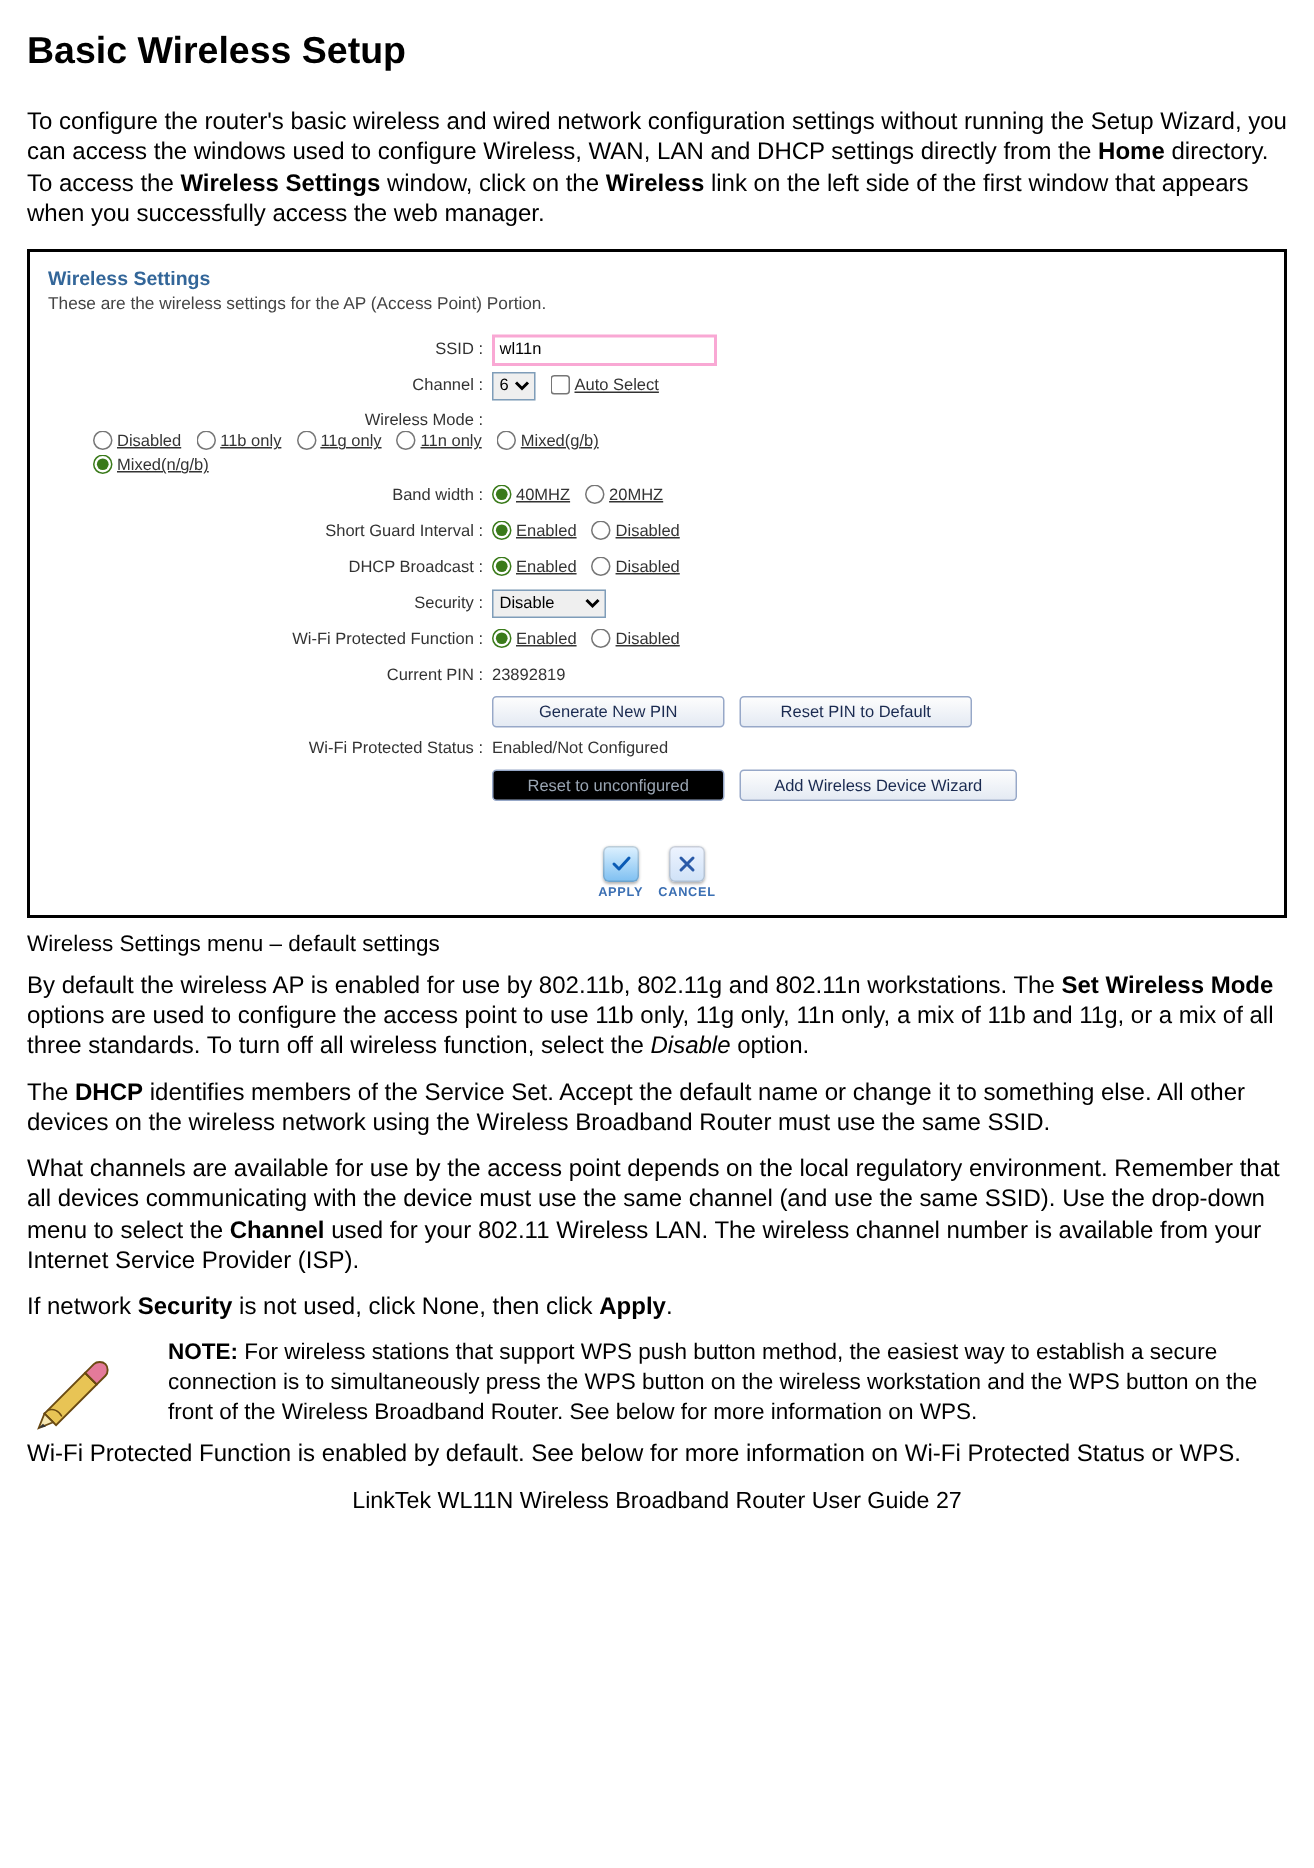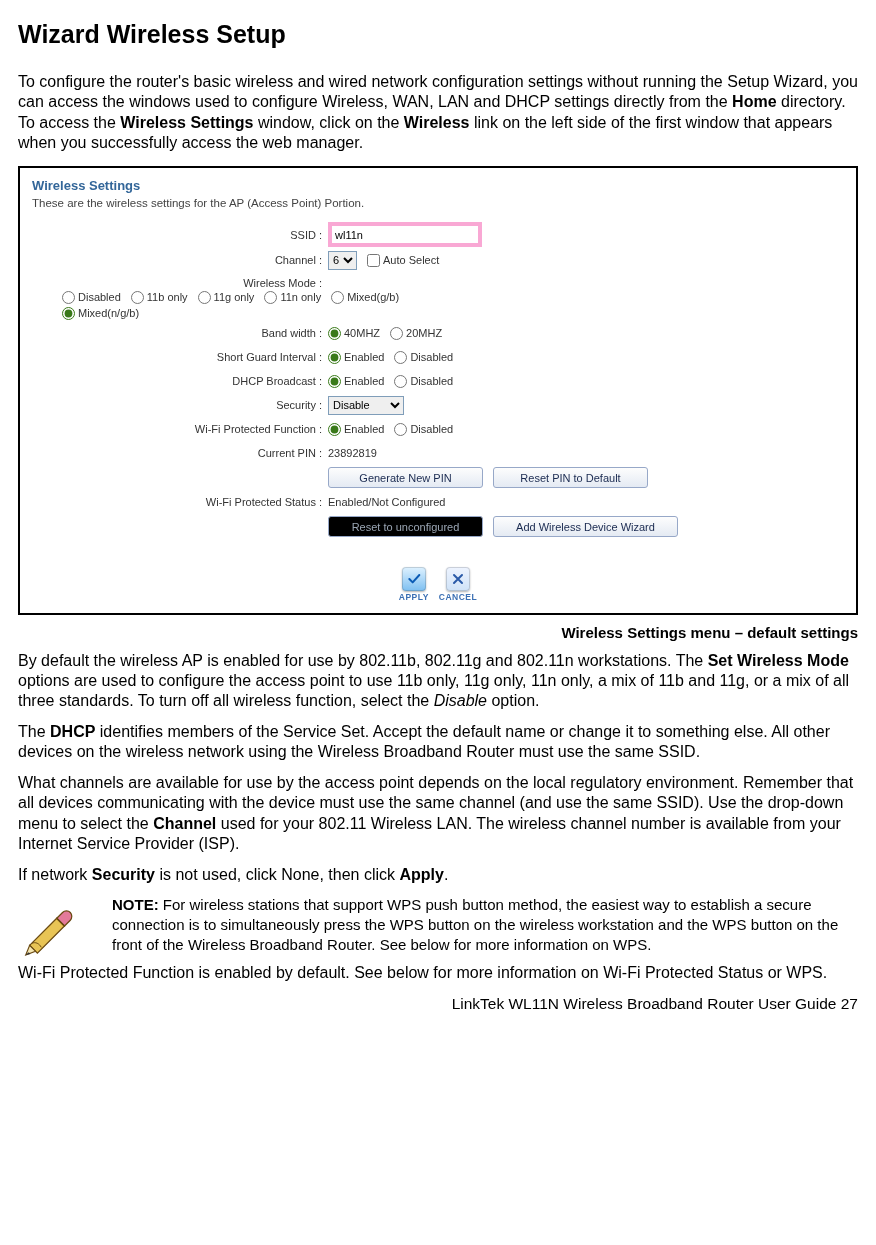--- a/index.html
+++ b/index.html
@@ -12,23 +12,23 @@
     line-height: 1.28;
   }
   h1 {
     font-size: 25px;
     font-weight: bold;
     margin: 0 0 22px 0;
   }
   p { margin: 6px 0 10px 0; }
   .bold { font-weight: bold; }
   .italic { font-style: italic; }
-  .caption { font-size: 15px; font-weight: bold; margin-top: 8px; margin-bottom: 8px; text-align: right;}
+  .caption { font-size: 15px; font-weight: normal; margin-top: 8px; margin-bottom: 8px;}
   .footer {
-    text-align: right;
+    text-align: center;
     font-size: 15.5px;
   }
   .note-row {
     display: flex;
     align-items: flex-start;
     gap: 12px;
     margin-top: 8px;
   }
   .note-row .pencil-svg { flex: 0 0 auto; }
   .note-text { font-size: 15px; line-height: 1.32; margin-left: 20px; }
@@ -70,35 +70,36 @@
   }
   .val {
     display: flex;
     flex-wrap: wrap;
     align-items: center;
     gap: 2px 10px;
   }
   .inp {
     font-family: Verdana, sans-serif;
     font-size: 11px;
-    border: 4px solid #f9a8d4;
+    border: 2px solid #f9a8d4;
     padding: 1px 3px;
     height: 15px;
     width: 140px;
   }
   .sel {
     font-family: Verdana, sans-serif;
     font-size: 11px;
     border: 1px solid #7f9db9;
     height: 19px;
   }
   .radio, .chk {
     display: inline-flex;
-    align-items: center;
+    align-items: flex-start;
     gap: 3px;
+    text-decoration: underline;
   }
   .radio input, .chk input { margin:0; accent-color: #3a7a1a; }
   .btn {
     font-family: Verdana, sans-serif;
     font-size: 11px;
     color: #1a2a50;
     background: linear-gradient(#fdfdfd,#e4eaf3);
     border: 1px solid #97a8c8;
     border-radius: 3px;
     height: 21px;
@@ -125,21 +126,21 @@
   .icon-cancel{ background: linear-gradient(#eef4ff,#cfe2f7); color:#2a5aa8;}
   .icon-sq svg { width:16px; height:16px; }
   .ac-label {
     font-family: Verdana, sans-serif;
     font-size:8.5px; font-weight:bold; color:#3b6fb3; margin-top:1px; letter-spacing:.5px;
   }
 </style>
 </head>
 <body>
 
-<h1>Wizard Wireless Setup</h1>
+<h1>Basic Wireless Setup</h1>
 
 <p>
   <span>To configure the router's basic wireless and wired network configuration settings without running the Setup Wizard, you can access the windows used to configure Wireless, WAN, LAN and DHCP settings directly from the </span><span class="bold">Home</span><span> directory. To access the </span><span class="bold">Wireless Settings</span><span> window, click on the </span><span class="bold">Wireless</span><span> link on the left side of the first window that appears when you successfully access the web manager.</span>
 </p>
 
 <div class="screenshot">
   <div class="ws-title">Wireless Settings</div>
   <div class="ws-sub">These are the wireless settings for the AP (Access Point) Portion.</div>
 
   <div class="form-area">

